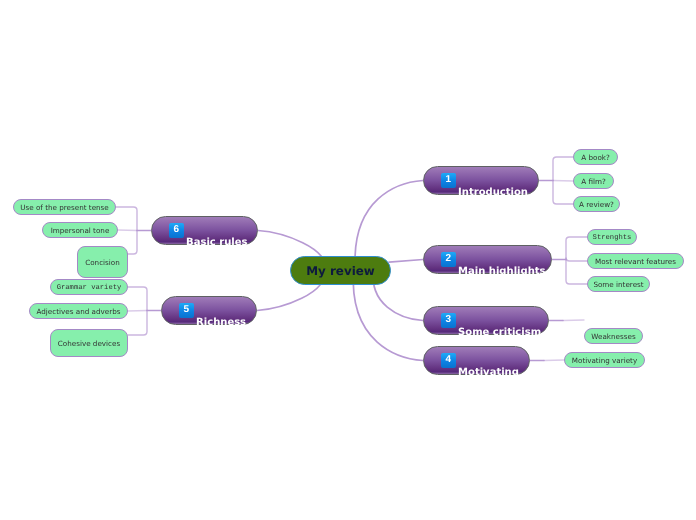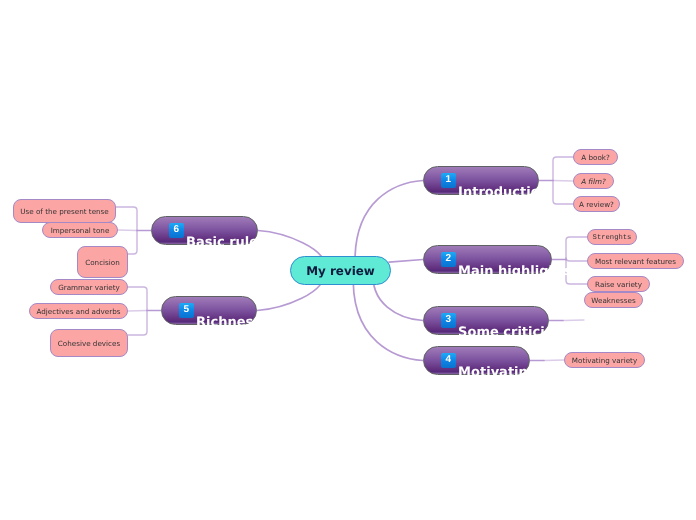--- a/index.html
+++ b/index.html
@@ -6,33 +6,33 @@
   html,body{margin:0;padding:0;background:#ffffff;}
   body{width:696px;height:520px;overflow:hidden;font-family:"DejaVu Sans",sans-serif;
        -webkit-font-smoothing:antialiased;text-rendering:geometricPrecision;}
   #canvas{position:relative;width:696px;height:520px;background:#fff;}
   svg.links{position:absolute;left:0;top:0;width:696px;height:520px;overflow:visible;}
 
   .node{position:absolute;box-sizing:border-box;display:flex;align-items:center;}
   
   #aa-fix{position:absolute;left:0;top:0;width:1px;height:1px;mix-blend-mode:multiply;background:transparent;z-index:99;}
 
-  .root{background:#5eead4;border:1.6px solid #2f8ed0;border-radius:20px;
+  .root{background:#4d7c0f;border:1.6px solid #2f8ed0;border-radius:20px;
         justify-content:center;z-index:5;}
   .root .label{color:#0d1a3e;font-weight:bold;font-size:11.9px;}
 
   .main{border-radius:16px;border:1.5px solid #5e6162;z-index:4;
         background:linear-gradient(to bottom,#9f7cb8 0%,#9069ad 22%,#7b519e 50%,#62317f 82%,#56297b 92%,#8a67a4 100%);}
   .main .badge{width:14.5px;height:14.5px;border-radius:2px;flex:0 0 auto;
         background:linear-gradient(to bottom,#1eaaf7 0%,#0d83e4 55%,#0a72ce 100%);
         color:#ffffff;font-family:"Liberation Sans",sans-serif;
         font-size:10px;font-weight:bold;line-height:14.7px;text-align:center;}
-  .main .label{color:#ffffff;font-weight:bold;font-size:13px;margin-left:2.6px;white-space:nowrap;position:relative;top:1.2px;margin-top:22px;}
+  .main .label{color:#ffffff;font-weight:bold;font-size:10px;margin-left:2.6px;white-space:nowrap;position:relative;top:1.2px;margin-top:22px;}
 
-  .leaf{background:#fca5a5;border:1.25px solid #a489c6;border-radius:8px;
+  .leaf{background:#86efac;border:1.25px solid #a489c6;border-radius:8px;
         justify-content:center;z-index:3;}
   .leaf .label{color:#333333;font-size:7.2px;white-space:nowrap;position:relative;top:0.5px;}
 </style>
 </head>
 <body>
 
 <div id="canvas">
   <svg class="links" viewBox="0 0 696 520" xmlns="http://www.w3.org/2000/svg">
     <g id="links-g" fill="none" stroke-linecap="round">
         <path d="M 355.3 270.5 C 350.8 198 398 182.2 423 180.5" stroke="#b79ad3" stroke-width="1.7" fill="none"></path>
@@ -67,71 +67,71 @@
       <div class="node root" style="left: 290px; top: 256px; width: 101px; height: 29px;">
         <span class="label">My review</span>
       </div>
       <div class="node main" style="left: 423px; top: 166px; width: 116px; height: 29px; padding-left: 17px;">
         <span class="badge">1</span>
         <span class="label">Introduction</span>
       </div>
       <div class="node leaf" style="left: 573px; top: 149px; width: 45px; height: 16px;">
         <span class="label">A book?</span>
       </div>
-      <div class="node leaf" style="left: 573px; top: 173px; width: 41px; height: 16px; font-style: italic;">
+      <div class="node leaf" style="left: 573px; top: 173px; width: 41px; height: 16px;">
         <span class="label">A film?</span>
       </div>
       <div class="node leaf" style="left: 573px; top: 196px; width: 47px; height: 16px;">
         <span class="label">A review?</span>
       </div>
       <div class="node main" style="left: 423px; top: 245px; width: 129px; height: 29px; padding-left: 17px;">
         <span class="badge">2</span>
         <span class="label">Main highlights</span>
       </div>
       <div class="node leaf" style="left: 587px; top: 229px; width: 50px; height: 16px; font-family: Liberation Mono, monospace;">
         <span class="label">Strenghts</span>
       </div>
       <div class="node leaf" style="left: 587px; top: 253px; width: 97px; height: 16px;">
         <span class="label">Most relevant features</span>
       </div>
       <div class="node leaf" style="left: 587px; top: 276px; width: 63px; height: 16px;">
-        <span class="label">Raise variety</span>
+        <span class="label">Some interest</span>
       </div>
       <div class="node main" style="left: 423px; top: 306px; width: 126px; height: 29px; padding-left: 17px;">
         <span class="badge">3</span>
         <span class="label">Some criticism</span>
       </div>
-      <div class="node leaf" style="left: 584px; top: 292px; width: 59px; height: 16px;">
+      <div class="node leaf" style="left: 584px; top: 328px; width: 59px; height: 16px;">
         <span class="label">Weaknesses</span>
       </div>
       <div class="node main" style="left: 423px; top: 346px; width: 107px; height: 29px; padding-left: 17px;">
         <span class="badge">4</span>
         <span class="label">Motivating</span>
       </div>
       <div class="node leaf" style="left: 564px; top: 352px; width: 81px; height: 16px;">
         <span class="label">Motivating variety</span>
       </div>
       <div class="node main" style="left: 161px; top: 296px; width: 96px; height: 29px; padding-left: 17px;">
         <span class="badge">5</span>
         <span class="label">Richness</span>
       </div>
-      <div class="node leaf" style="left: 50px; top: 279px; width: 78px; height: 16px;">
+      <div class="node leaf" style="left: 50px; top: 279px; width: 78px; height: 16px; font-family: Liberation Mono, monospace;">
         <span class="label">Grammar variety</span>
       </div>
       <div class="node leaf" style="left: 29px; top: 303px; width: 99px; height: 16px;">
         <span class="label">Adjectives and adverbs</span>
       </div>
       <div class="node leaf" style="left: 50px; top: 329px; width: 78px; height: 28px;">
         <span class="label">Cohesive devices</span>
       </div>
       <div class="node main" style="left: 151px; top: 216px; width: 107px; height: 29px; padding-left: 17px;">
         <span class="badge">6</span>
         <span class="label">Basic rules</span>
       </div>
-      <div class="node leaf" style="left: 13px; top: 199px; width: 103px; height: 24px;">
+      <div class="node leaf" style="left: 13px; top: 199px; width: 103px; height: 16px;">
         <span class="label">Use of the present tense</span>
       </div>
       <div class="node leaf" style="left: 42px; top: 222px; width: 76px; height: 16px;">
         <span class="label">Impersonal tone</span>
       </div>
       <div class="node leaf" style="left: 77px; top: 246px; width: 51px; height: 32px;">
         <span class="label">Concision</span>
       </div>
     </div>
   <div id="aa-fix"></div>

